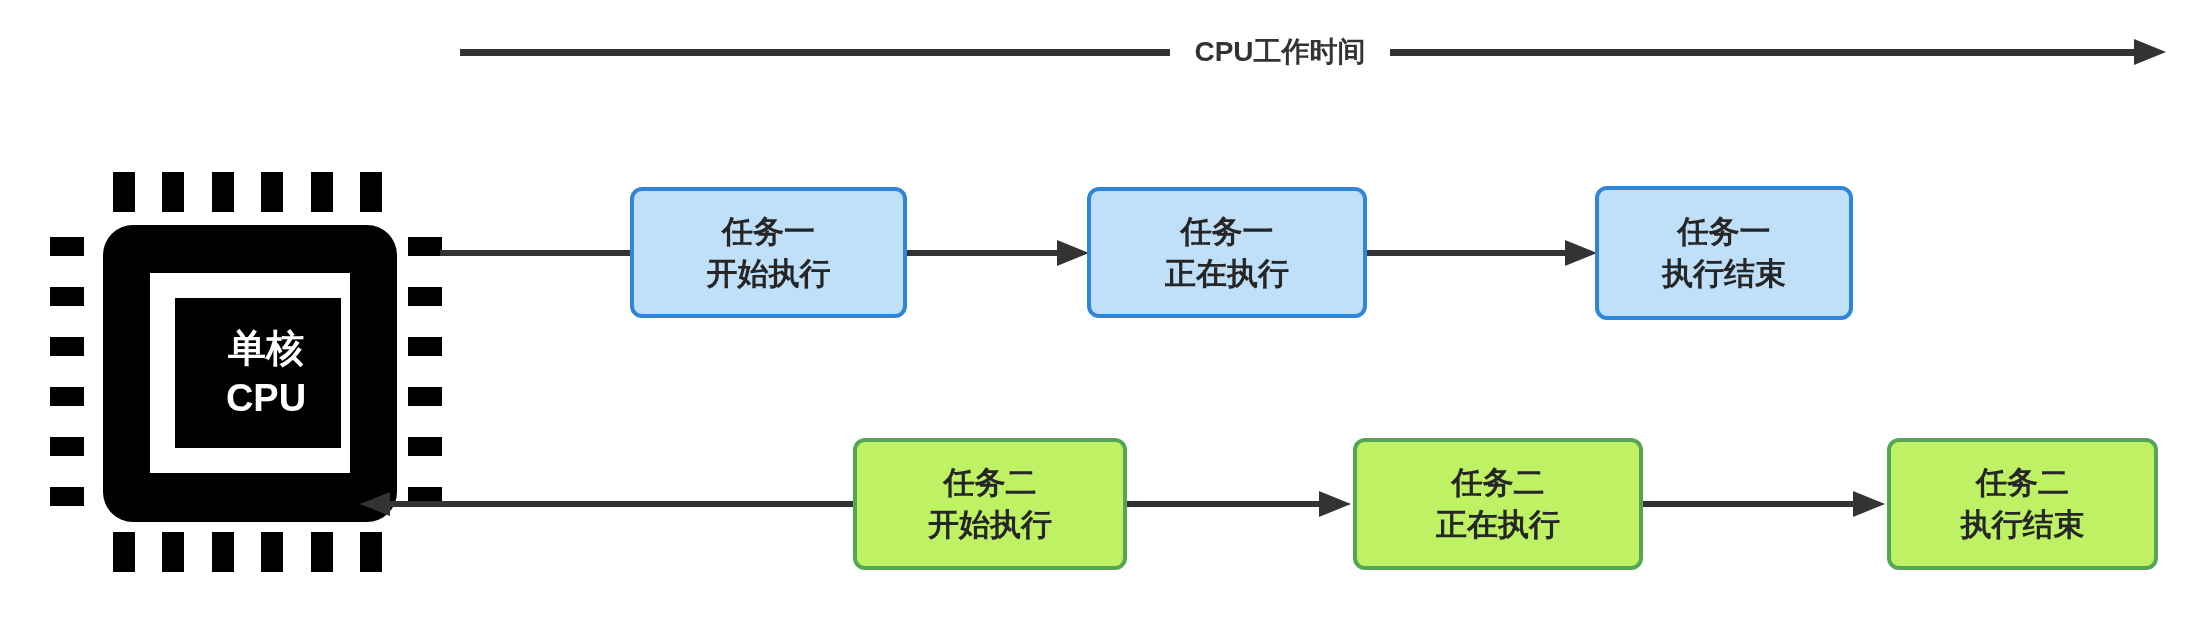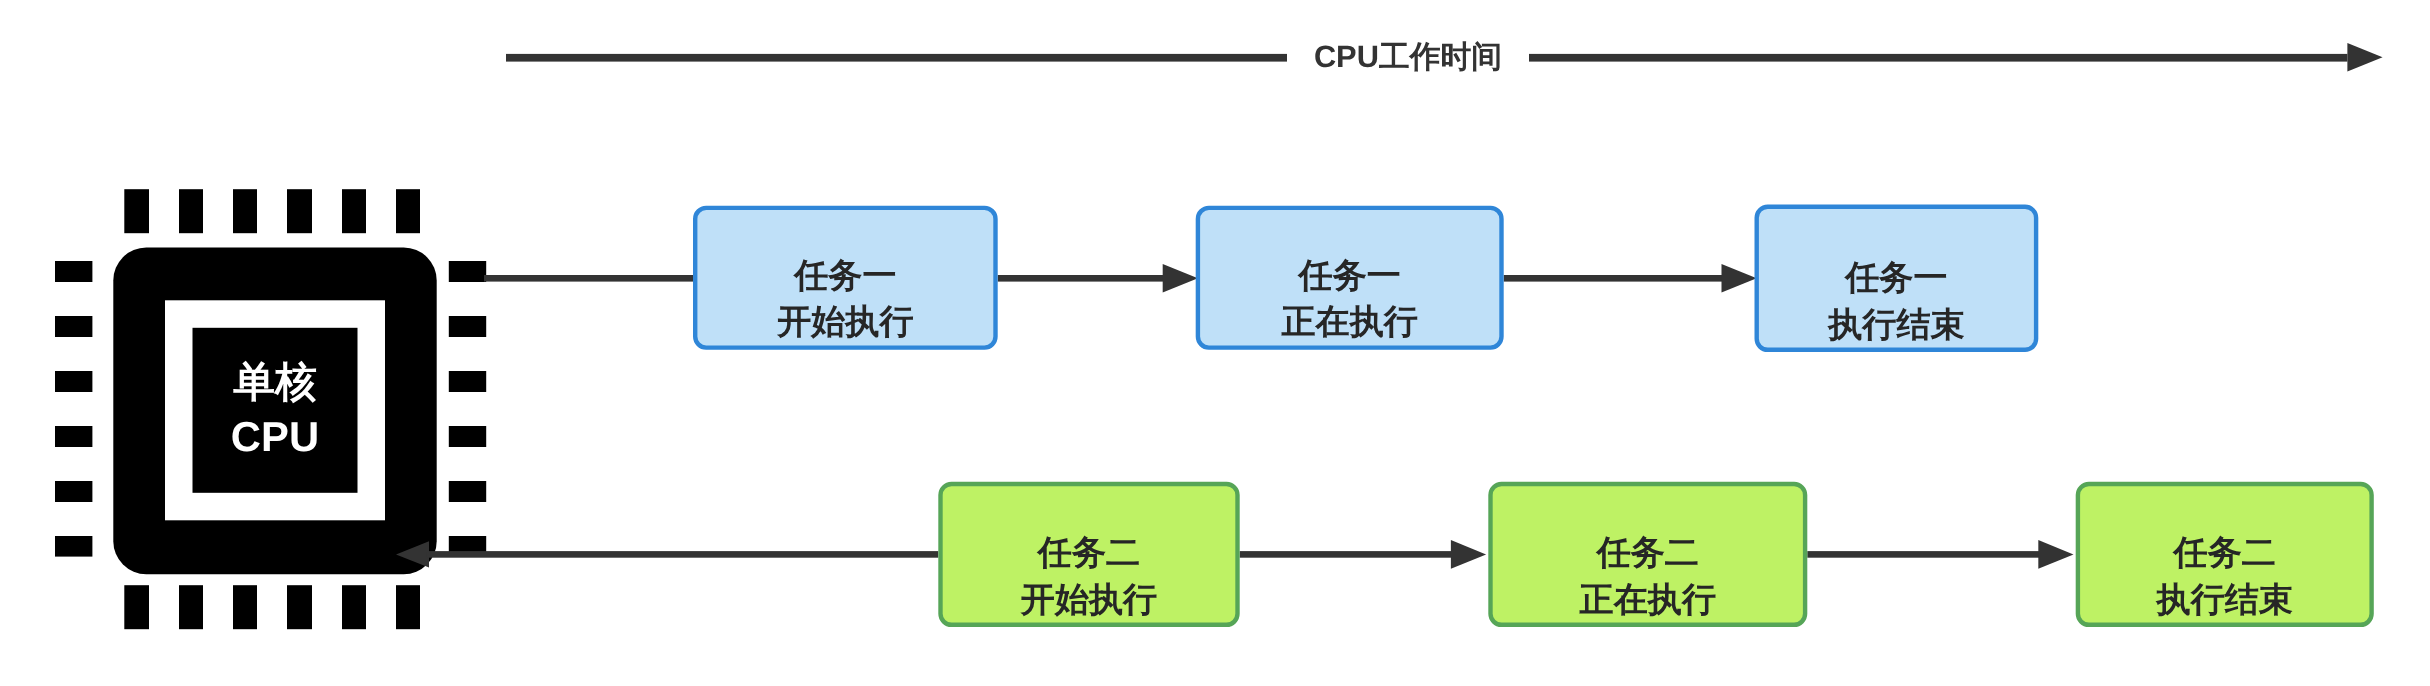--- a/index.html
+++ b/index.html
@@ -28,21 +28,21 @@
   
   .timeline-label {
     position: absolute; left: 1170px; top: 29px; width: 220px;
     text-align: center; font-size: 28px; font-weight: bold;
     line-height: 46px; color: #333333; white-space: nowrap;
   }
   
   .task-box {
     position: absolute; box-sizing: border-box;
     border: 4px solid; border-radius: 12px;
-    display: flex; align-items: flex-end; justify-content: center;
+    display: flex; align-items: center; justify-content: center;
   }
   .task-box .box-label {
     text-align: center; font-size: 31px; font-weight: bold;
     line-height: 42px; color: #262626; white-space: pre-line;
   }
   .task-blue  { background: #BFE0F8; border-color: #2F86D8; }
   .task-green { background: #bef264; border-color: #56A557; }
   .b1 { left:  630px; top: 187px; width: 277px; height: 131px; }
   .b2 { left: 1087px; top: 187px; width: 280px; height: 131px; }
   .b3 { left: 1595px; top: 186px; width: 258px; height: 134px; }
@@ -55,21 +55,21 @@
     width: 294px; height: 297px;
     background: #000000; border-radius: 30px;
   }
   .chip-white-square {
     position: absolute; left: 150px; top: 273px;
     width: 200px; height: 200px; background: #ffffff;
   }
   .chip-black-square {
     position: absolute; left: 175px; top: 298px;
     width: 150px; height: 150px; background: #000000;
-    display: flex; align-items: center; justify-content: center;
+    display: flex; align-items: center; justify-content: center; padding-left: 16px;
   }
   .chip-label {
     color: #ffffff; font-weight: bold; font-size: 38px;
     line-height: 50px; text-align: center; white-space: pre-line;
   }
   .pins-top, .pins-bottom {
     position: absolute; left: 113px; width: 269px; height: 40px;
     background: repeating-linear-gradient(90deg, #000000 0 22px, transparent 22px 49.4px);
   }
   .pins-top    { top: 172px; }

